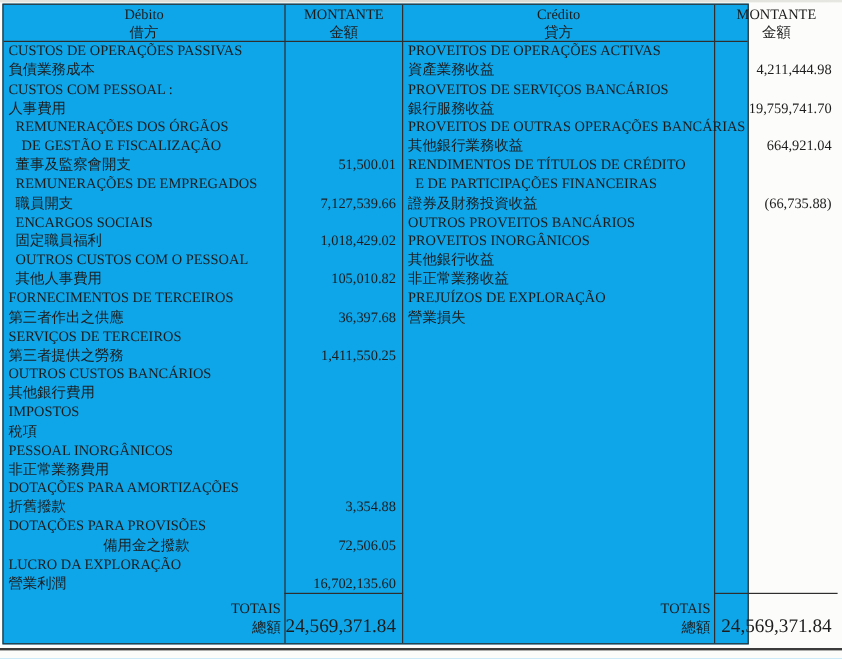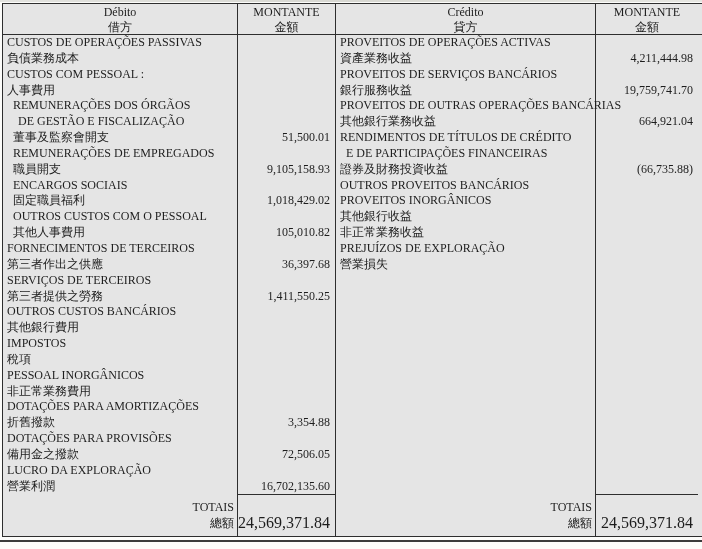--- a/index.html
+++ b/index.html
@@ -8,22 +8,22 @@
     background:#fcfcfa;
     font-family:"Liberation Serif","DejaVu Serif",serif;
     color:#1d1d1d;
     -webkit-font-smoothing:antialiased;
   }
   .scan-top {
     position:absolute; left:0; top:0; width:702px; height:2px;
     background:linear-gradient(90deg,#e3e3df, #d8d8d2, #e7e7e2);
   }
   .ledger {
-    position:absolute; left:2px; top:3px; width:701px; height:534px;
-    box-sizing:border-box; border:1px solid #2e2e2e; background:#e5e5e5;
+    position:absolute; left:2px; top:3px; width:622px; height:534px;
+    box-sizing:border-box; border:1px solid #2e2e2e; background:#0ea5e9;
   }
   .vline { position:absolute; top:0; bottom:0; width:1px; background:#2e2e2e; }
   .v1 { left:234px; } .v2 { left:332px; } .v3 { left:592px; }
   .hdr-sep { position:absolute; left:0; right:0; top:30px; height:1px; background:#2e2e2e; }
   .hcell {
     position:absolute; top:0; height:30px; text-align:center;
     font-size:12px; line-height:15px; padding-top:1px; box-sizing:border-box;
     white-space:nowrap;
   }
   .hc1 { left:0;   width:234px; }
@@ -109,34 +109,34 @@
       <div class="line" style="padding-left: 4px;">第三者提供之勞務</div>
       <div class="line" style="padding-left: 4px;">OUTROS CUSTOS BANCÁRIOS</div>
       <div class="line" style="padding-left: 4px;">其他銀行費用</div>
       <div class="line" style="padding-left: 4px;">IMPOSTOS</div>
       <div class="line" style="padding-left: 4px;">稅項</div>
       <div class="line" style="padding-left: 4px;">PESSOAL INORGÂNICOS</div>
       <div class="line" style="padding-left: 4px;">非正常業務費用</div>
       <div class="line" style="padding-left: 4px;">DOTAÇÕES PARA AMORTIZAÇÕES</div>
       <div class="line" style="padding-left: 4px;">折舊撥款</div>
       <div class="line" style="padding-left: 4px;">DOTAÇÕES PARA PROVISÕES</div>
-      <div class="line" style="padding-left: 4px;">備用金之撥款</div>
+      <div class="line" style="padding-left: 4px; text-align: center;">備用金之撥款</div>
       <div class="line" style="padding-left: 4px;">LUCRO DA EXPLORAÇÃO</div>
       <div class="line" style="padding-left: 4px;">營業利潤</div>
     </div>
   <div class="col col-da" id="debit-amt-col">
       <div class="line amt"></div>
       <div class="line amt"></div>
       <div class="line amt"></div>
       <div class="line amt"></div>
       <div class="line amt"></div>
       <div class="line amt"></div>
       <div class="line amt">51,500.01</div>
       <div class="line amt"></div>
-      <div class="line amt">9,105,158.93</div>
+      <div class="line amt">7,127,539.66</div>
       <div class="line amt"></div>
       <div class="line amt">1,018,429.02</div>
       <div class="line amt"></div>
       <div class="line amt">105,010.82</div>
       <div class="line amt"></div>
       <div class="line amt">36,397.68</div>
       <div class="line amt"></div>
       <div class="line amt">1,411,550.25</div>
       <div class="line amt"></div>
       <div class="line amt"></div>

